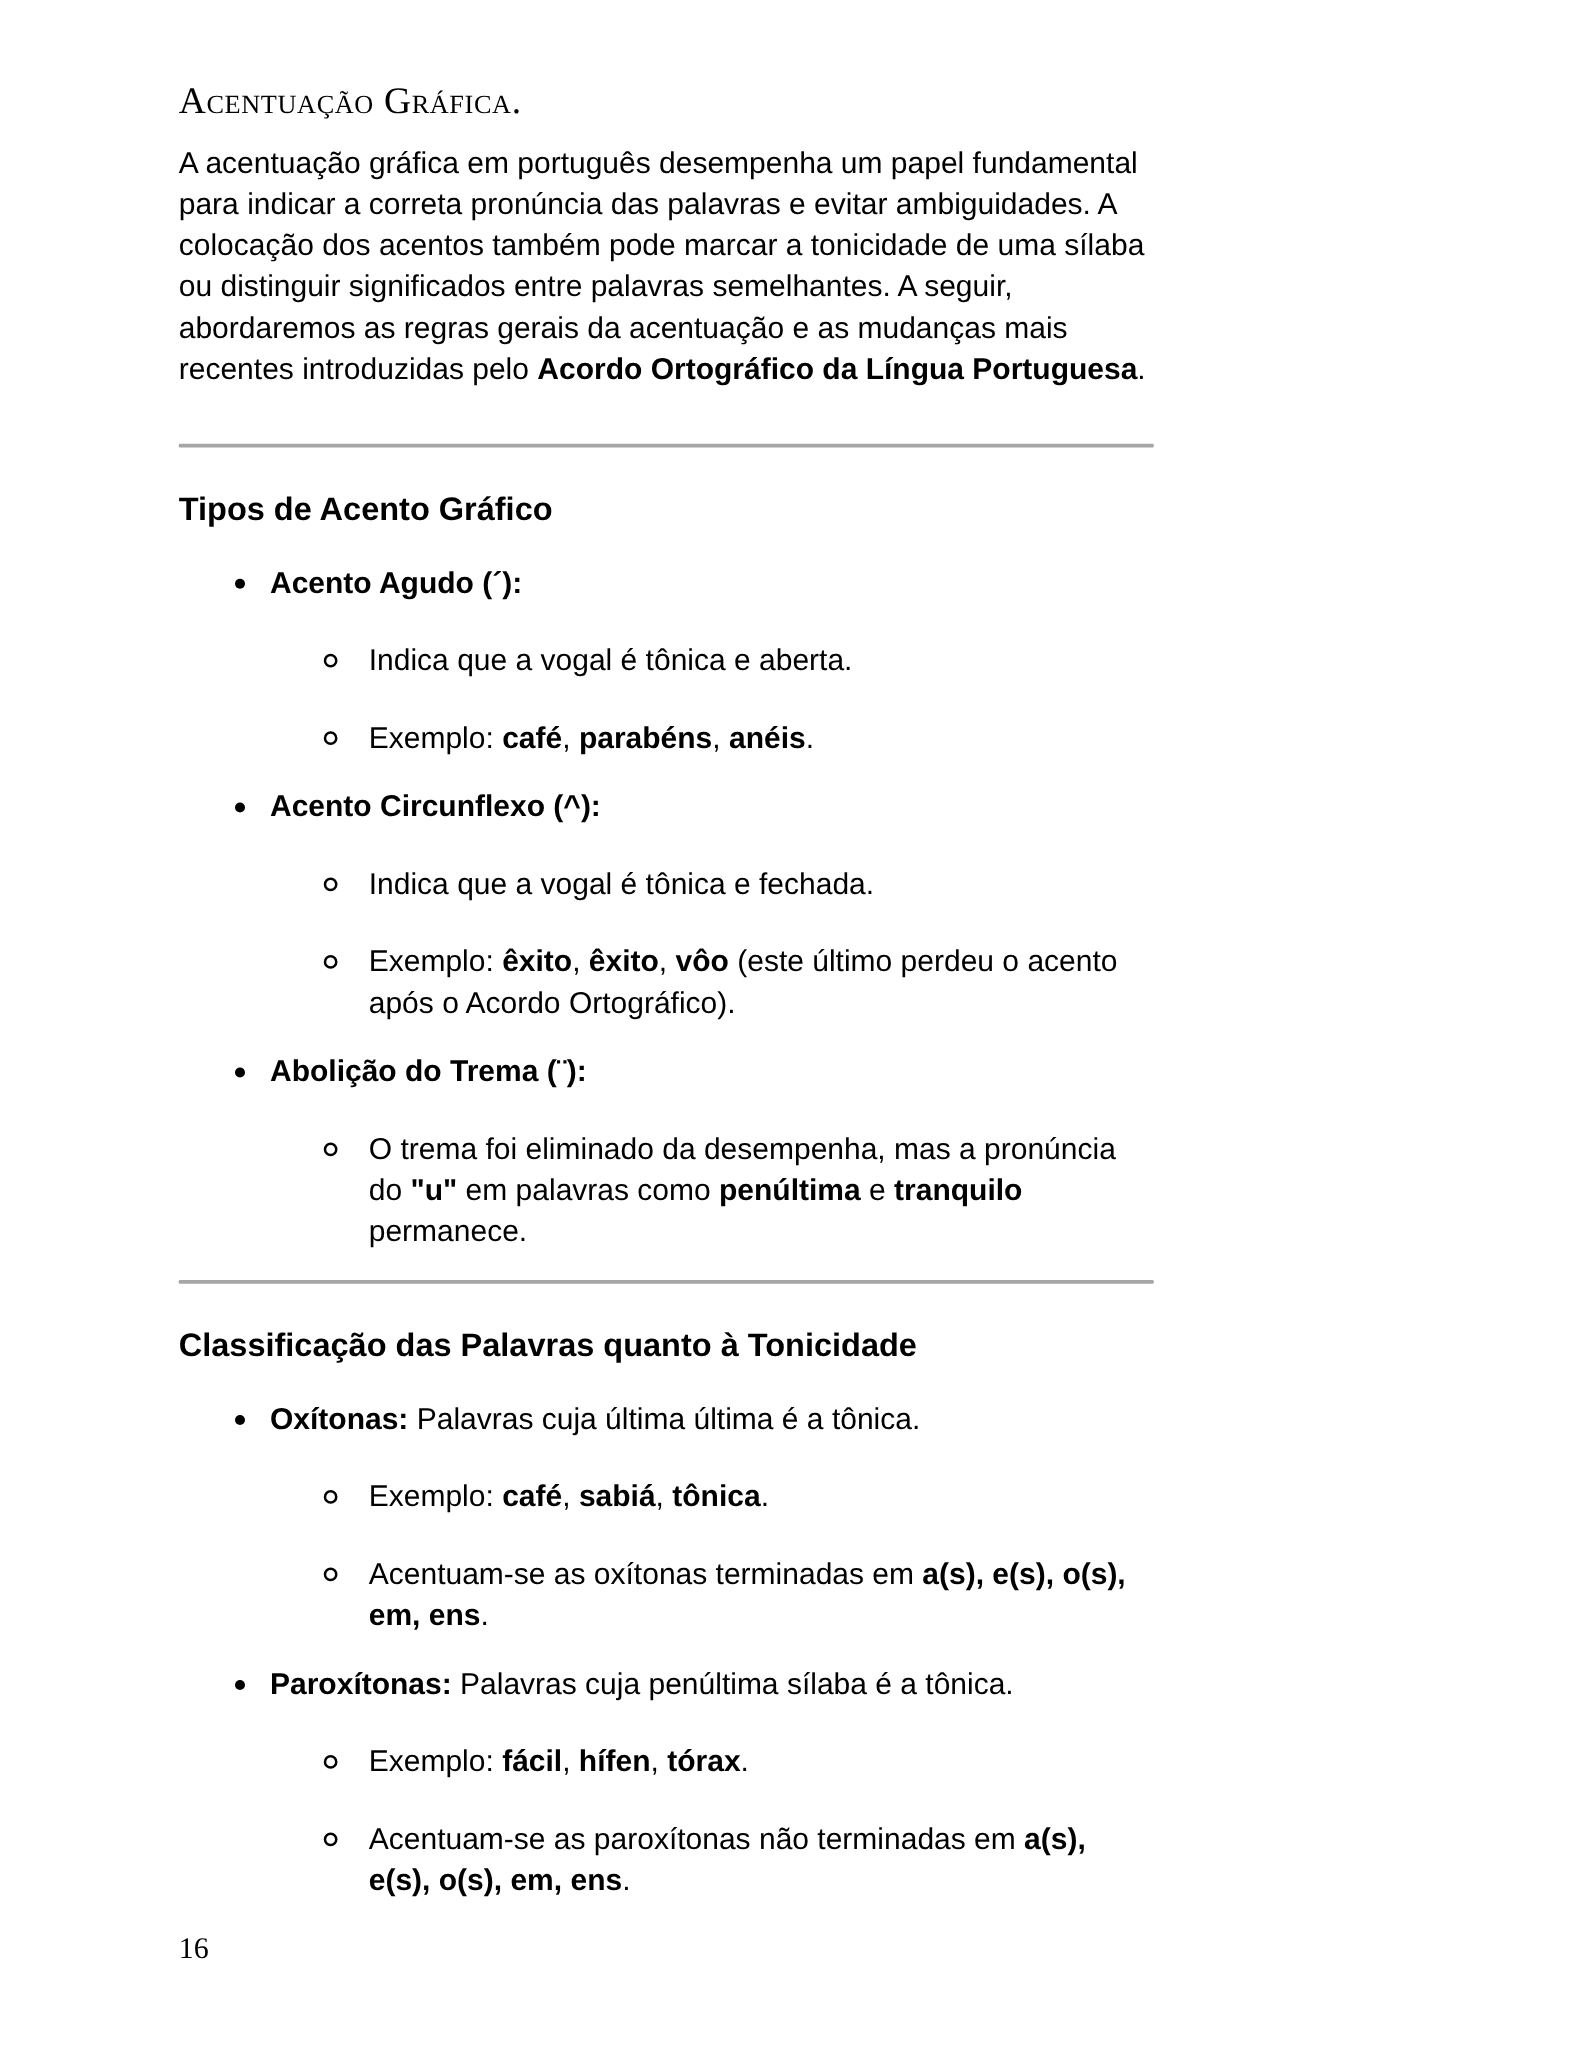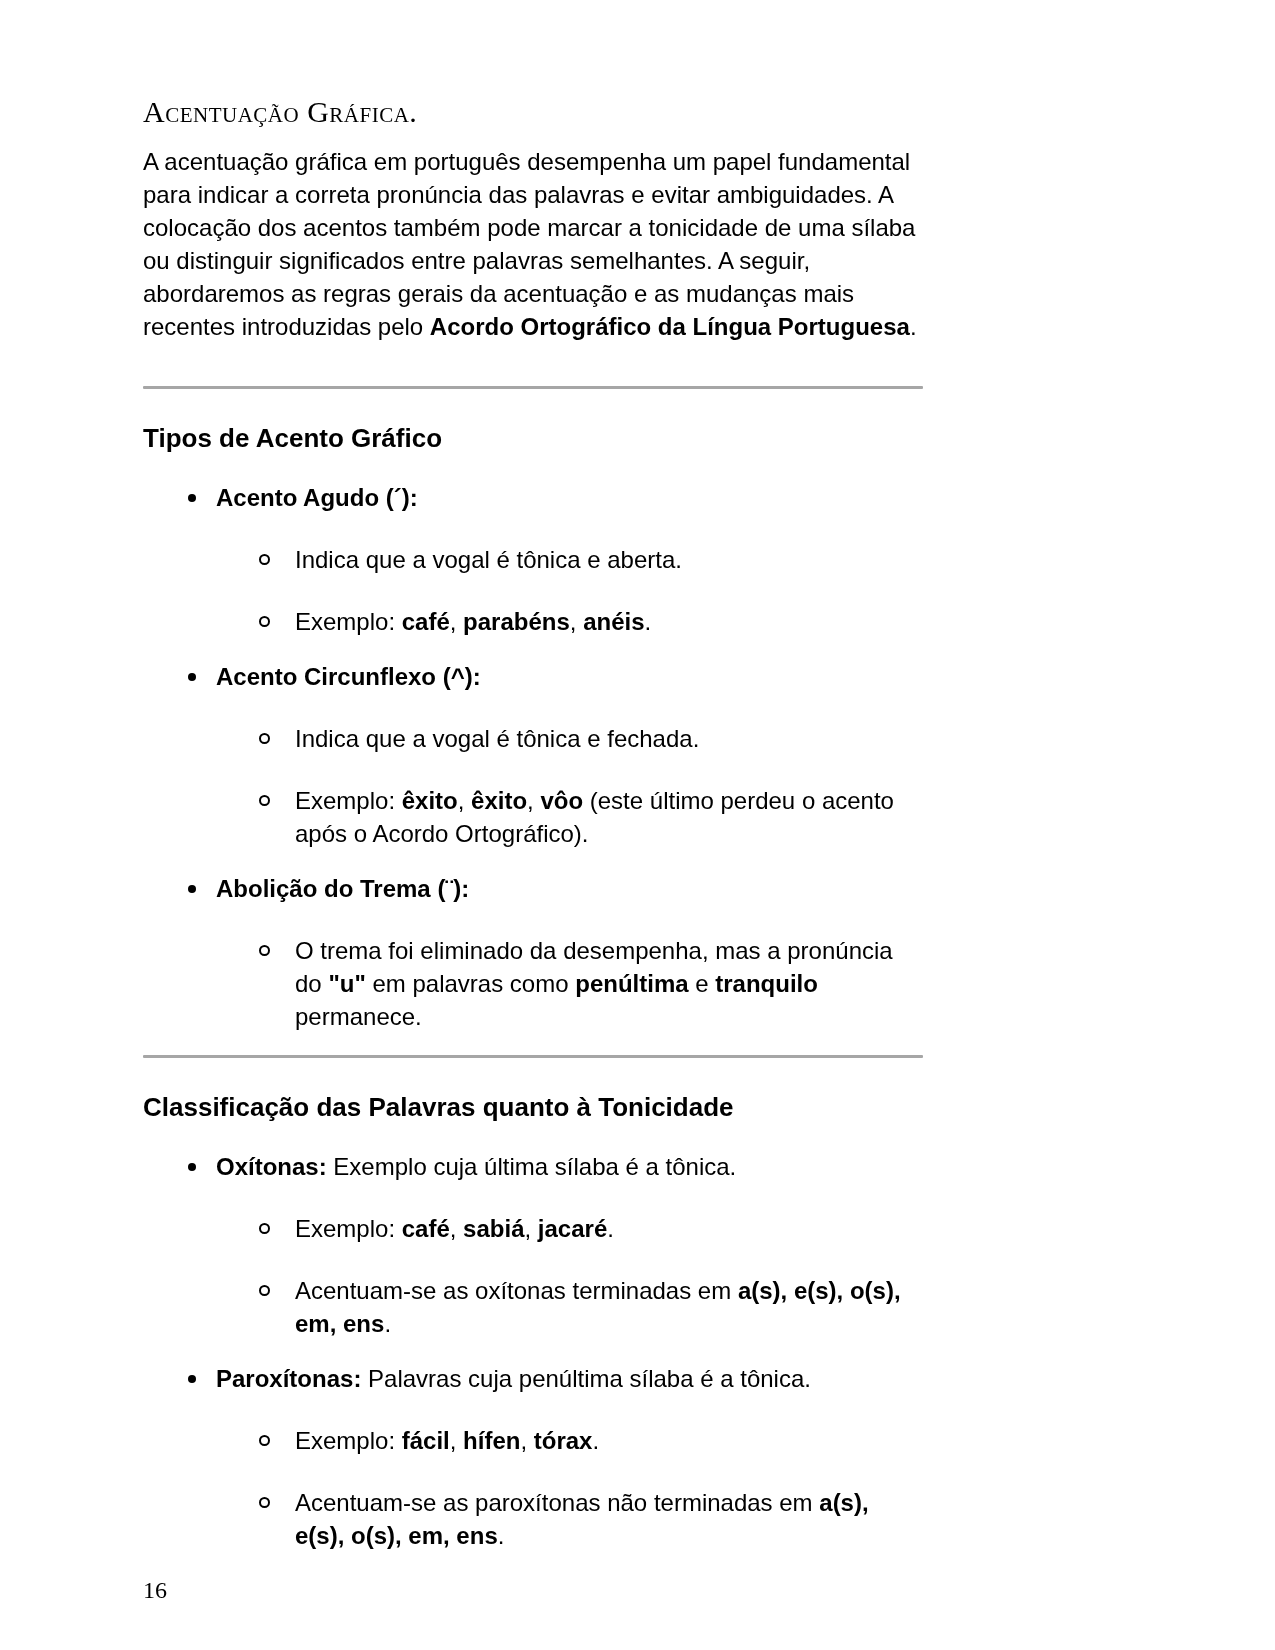--- a/index.html
+++ b/index.html
@@ -5,21 +5,21 @@
   html, body {
     margin: 0;
     padding: 0;
     background: #ffffff;
   }
   .page {
     position: relative;
     width: 1073px;
     height: 1650px;
     box-sizing: border-box;
-    padding: 94px 150px 0 143px;
+    padding: 63px 150px 0 143px;
     background: var(--page-bg, #ffffff);
     color: var(--text-color, #000000);
     font-family: "Liberation Sans", sans-serif;
     font-size: 24px;
     line-height: 33px;
     overflow: hidden;
   }
   .title {
     font-family: "Liberation Serif", serif;
     font-variant: small-caps;
@@ -123,25 +123,25 @@
         <div><span>O trema foi eliminado da desempenha, mas a pronúncia do </span><span class="b">"u"</span><span> em palavras como </span><span class="b">penúltima</span><span> e </span><span class="b">tranquilo</span><span> permanece.</span></div>
       </div>
     </div>
 
   <div class="rule"></div>
 
   <h2 class="heading">Classificação das Palavras quanto à Tonicidade</h2>
   <div class="list">
       <div class="li lvl1">
         <span class="marker"></span>
-        <div><span class="b">Oxítonas:</span><span> Exemplo cuja última sílaba é a tônica.</span></div>
+        <div><span class="b">Oxítonas:</span><span> Palavras cuja última última é a tônica.</span></div>
       </div>
       <div class="li lvl2">
         <span class="marker"></span>
-        <div><span>Exemplo: </span><span class="b">café</span><span>, </span><span class="b">sabiá</span><span>, </span><span class="b">jacaré</span><span>.</span></div>
+        <div><span>Exemplo: </span><span class="b">café</span><span>, </span><span class="b">sabiá</span><span>, </span><span class="b">tônica</span><span>.</span></div>
       </div>
       <div class="li lvl2">
         <span class="marker"></span>
         <div><span>Acentuam-se as oxítonas terminadas em </span><span class="b">a(s), e(s), o(s), em, ens</span><span>.</span></div>
       </div>
       <div class="li lvl1">
         <span class="marker"></span>
         <div><span class="b">Paroxítonas:</span><span> Palavras cuja penúltima sílaba é a tônica.</span></div>
       </div>
       <div class="li lvl2">

